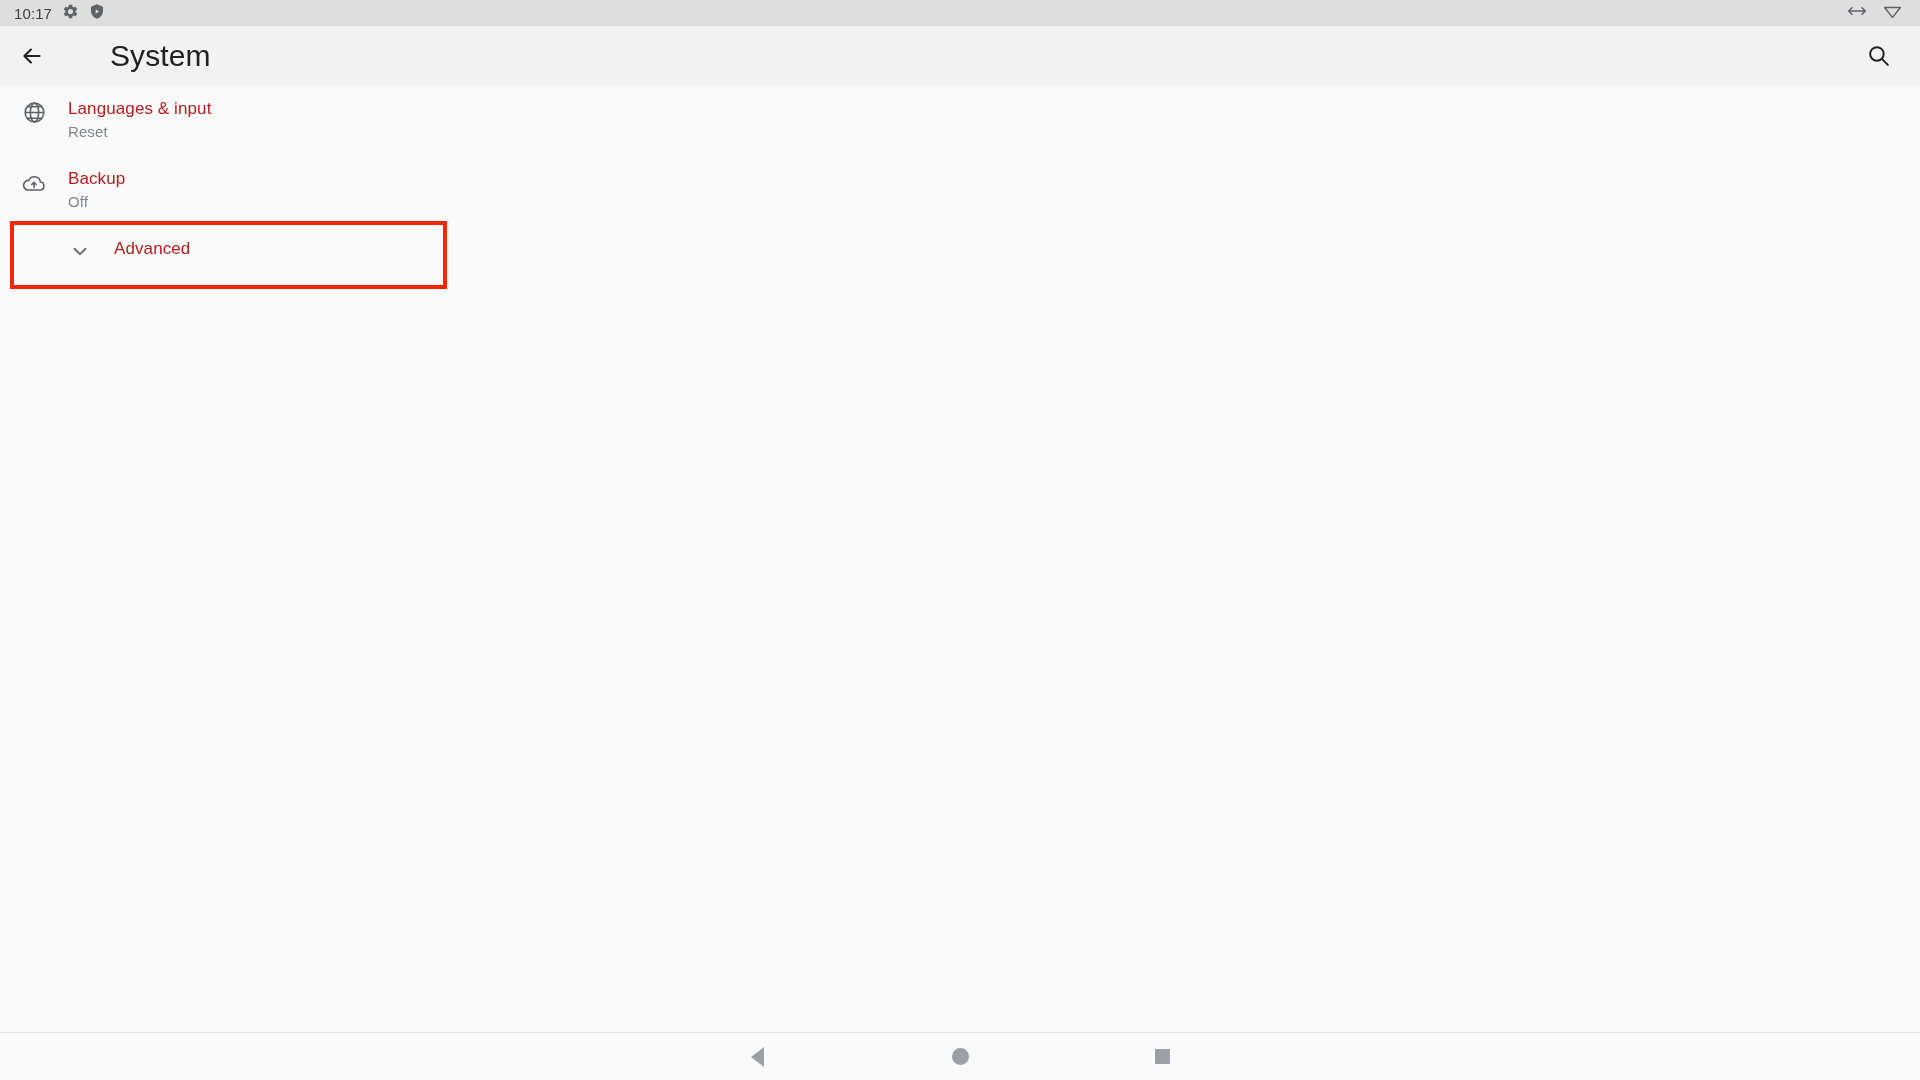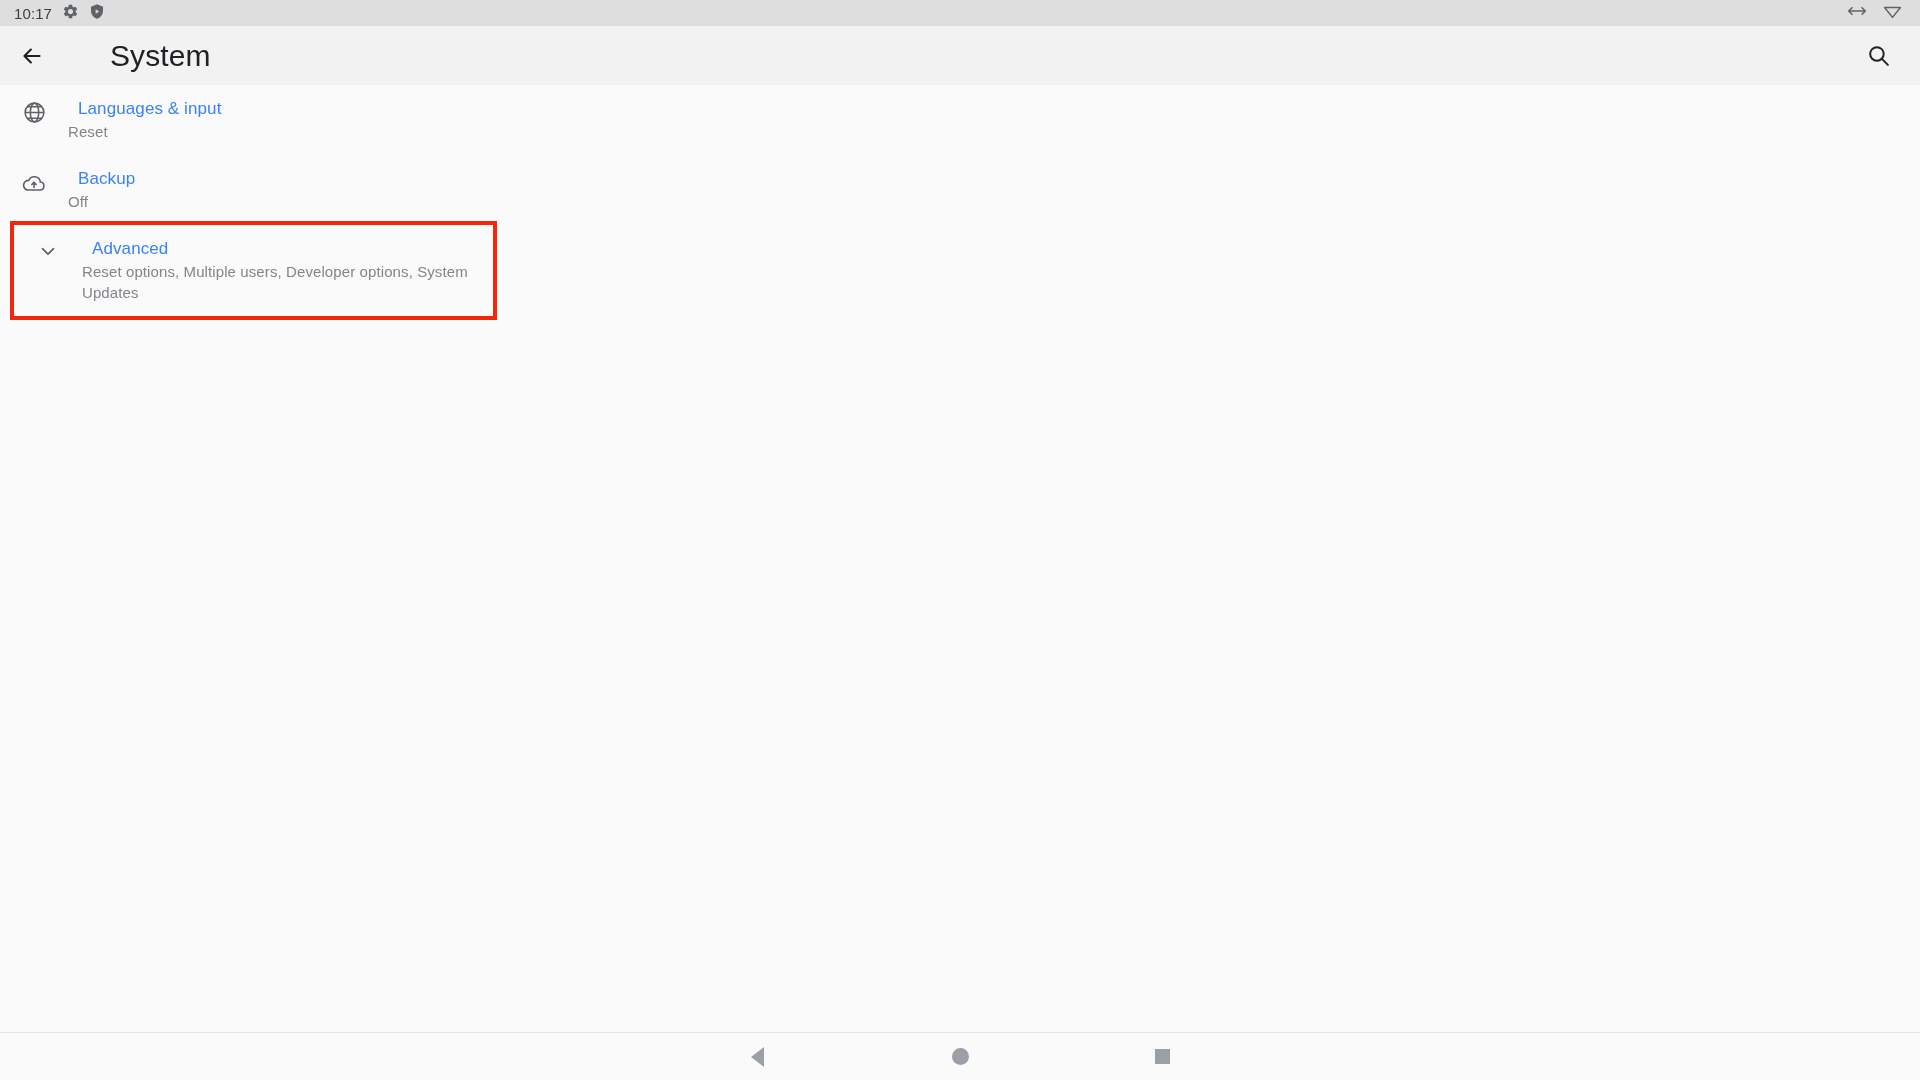--- a/index.html
+++ b/index.html
@@ -102,38 +102,38 @@
     min-width: 60px;
     display: flex;
     align-items: center;
     justify-content: center;
     padding-top: 2px;
     margin-left: 4px;
   }
   .row-text { padding-left: 4px; }
   .row-title {
     font-size: 17px;
-    color: #3b82f6;
+    color: #b91c1c;
     line-height: 22px;
     letter-spacing: .1px;
-    margin-left: 10px;
   }
   .row-sub {
     font-size: 15px;
     color: #80868b;
     line-height: 21px;
     margin-top: 1px;
     letter-spacing: .1px;
   }
   .row.highlighted {
     outline: 4px solid #f4260a;
     outline-offset: 0;
-    width: 479px;
+    width: 429px;
     margin-left: 14px;
     background: #fafafa;
+    padding-left: 32px;
   }
 
   
   .nav-divider {
     position: absolute;
     top: 1032px; left: 0;
     width: 1920px;
     height: 1px;
     background: #e4e4e4;
   }
@@ -253,21 +253,20 @@
   </div>
 
   <div class="row highlighted">
     <div class="row-icon">
       <svg width="22" height="22" viewBox="0 0 24 24" fill="none" stroke="#5f6368" stroke-width="1.9" stroke-linecap="round" stroke-linejoin="round">
         <path d="M6 9.5l6 6 6-6"></path>
       </svg>
     </div>
     <div class="row-text">
       <div class="row-title">Advanced</div>
-      <div class="row-sub">Reset options, Multiple users, Developer options, System Updates</div>
     </div>
   </div>
 
 </div>
 
 <div class="nav-divider"></div>
 <div class="nav-bar">
   <div class="nav-btn" id="nav-back">
     <span class="tri"></span>
   </div>

